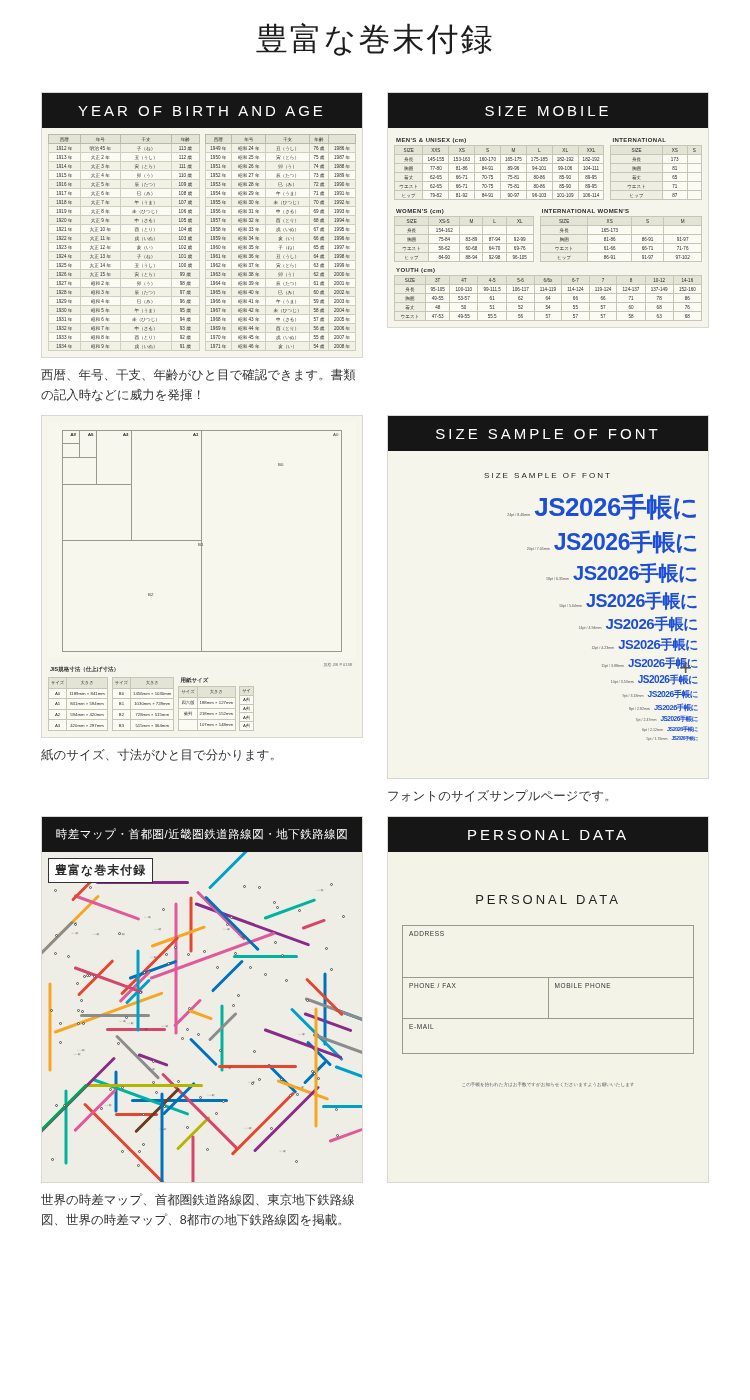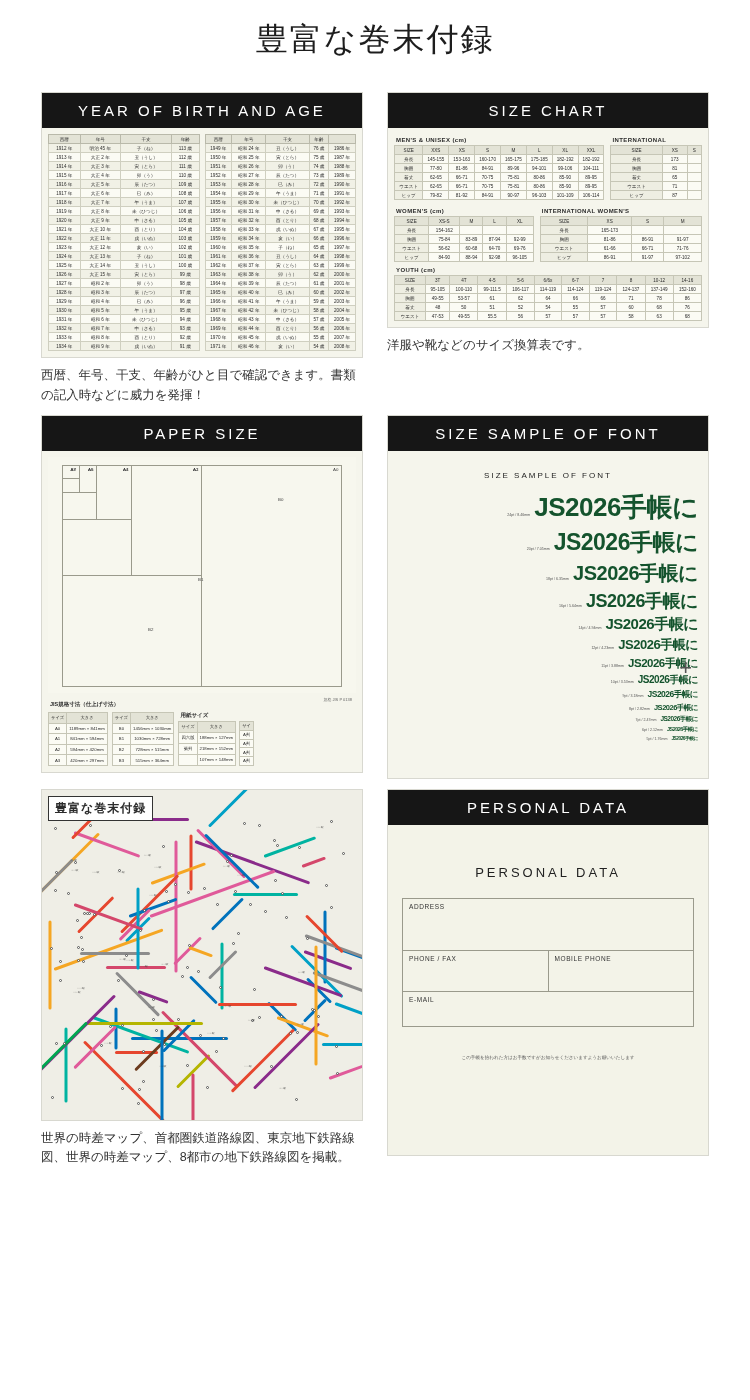--- a/index.html
+++ b/index.html
@@ -112,21 +112,21 @@
     border: 0.5px solid #c6c6b6; padding: 1.4px 2px; font-weight: 400;
     text-align: center; white-space: nowrap;
   }
   .ps-tbl th { background: #e3e3d6; }
 
   
   .fs-head { text-align: center; font-size: 8px; letter-spacing: 2px; margin: 14px 0 10px; color:#222;}
   .fs-rows { padding: 0 4px 6px 4px; }
   .fs-row { display: flex; align-items: baseline; justify-content: flex-end; margin-bottom: 2px; }
   .fs-meta { font-size: 3.6px; color: #555; text-align: right; width: 74px; line-height: 1.25; padding-right: 4px; flex: none;}
-  .fs-sample { font-weight: bold; color: #14532d; letter-spacing: -0.5px; white-space: nowrap; }
+  .fs-sample { font-weight: bold; color: #1d4ed8; letter-spacing: -0.5px; white-space: nowrap; }
   .fs-cross { position: absolute; right: 16px; top: 206px; color: #555; font-size: 22px; line-height: 1; font-weight: 300;}
 
   
   .map-area { position: relative; height: 330px; background: #efeee6; overflow: hidden; }
   .map-title {
     position: absolute; left: 6px; top: 6px; background: #ffffff; border: 1px solid #333;
     font-size: 12px; font-weight: bold; padding: 3px 6px; letter-spacing: 1px; z-index: 12;
   }
   .mline { position: absolute; height: 3px; border-radius: 2px; transform-origin: 0 50%; }
   .mstation { position: absolute; width: 3px; height: 3px; background: #fff; border: 0.6px solid #555; border-radius: 50%; }
@@ -478,21 +478,21 @@
                 </tbody>
               </table>
           </div>
         </div>
       </div>
       <div class="caption">西暦、年号、干支、年齢がひと目で確認できます。書類の記入時などに威力を発揮！</div>
     </div>
 
     <div class="cell">
       <div class="card">
-        <div class="card-header">SIZE CHART</div>
+        <div class="card-header">SIZE MOBILE</div>
         <div class="card-body">
           <div class="sc-cols">
             <div class="sc-col" style="flex:2.3">
               <div class="sc-sec-title">MEN'S &amp; UNISEX (cm)</div>
               <table class="sz-tbl" id="sz-mens">
                   <tbody>
                     <tr>
                       <th>SIZE</th>
                       <th>XXS</th>
                       <th>XS</th>
@@ -741,26 +741,24 @@
                     <td class="">57</td>
                     <td class="">58</td>
                     <td class="">63</td>
                     <td class="">68</td>
                   </tr>
                 </tbody>
               </table>
           </div>
         </div>
       </div>
-      <div class="caption">洋服や靴などのサイズ換算表です。</div>
     </div>
 
     <div class="cell">
       <div class="card">
-        <div class="card-header">PAPER SIZE</div>
         <div class="card-body">
           <div class="ps-diagram" id="ps-diagram">
               <div class="ps-rect" style="left:14px;top:8px;width:280px;height:222px;"></div>
               <div class="ps-lab" style="left:285px;top:10px;">A0</div>
               <div class="ps-rect" style="left:14px;top:8px;width:140px;height:222px;"></div>
               <div class="ps-lab" style="left:145px;top:10px;">A1</div>
               <div class="ps-rect" style="left:14px;top:8px;width:140px;height:111px;"></div>
               <div class="ps-lab" style="left:145px;top:10px;">A2</div>
               <div class="ps-rect" style="left:14px;top:8px;width:70px;height:111px;"></div>
               <div class="ps-lab" style="left:75px;top:10px;">A3</div>
@@ -871,20 +869,21 @@
                       <tr>
                         <td class="">A判</td>
                       </tr>
                     </tbody>
                   </table>
               </div>
             </div>
           </div>
         </div>
       </div>
+      <div class="caption">紙のサイズ、寸法がひと目で分かります。</div>
     </div>
 
     <div class="cell">
       <div class="card" style="position:relative">
         <div class="card-header">SIZE SAMPLE OF FONT</div>
         <div class="card-body" style="height:327px;position:relative">
           <div class="fs-head">SIZE SAMPLE OF FONT</div>
           <div class="fs-rows" id="fs-rows">
               <div class="fs-row">
                 <div class="fs-meta">24pt / 8.46mm</div>
@@ -935,24 +934,26 @@
                 <div class="fs-sample" style="font-size:5.5px">JS2026手帳に</div>
               </div>
               <div class="fs-row">
                 <div class="fs-meta">5pt / 1.76mm</div>
                 <div class="fs-sample" style="font-size:4.8px">JS2026手帳に</div>
               </div>
             </div>
           <div class="fs-cross">+</div>
         </div>
       </div>
+      <div class="caption">フォントのサイズサンプルページです。</div>
     </div>
 
     <div class="cell">
       <div class="card">
+        <div class="card-header small">時差マップ・首都圏/近畿圏鉄道路線図・地下鉄路線図</div>
         <div class="map-area" id="map-area">
           <div class="map-title">豊富な巻末付録</div>
         <div class="mline" style="left:148.2px;top:185.0px;width:37.7px;background:#0072bc;transform:rotate(45deg);"></div>
             <div class="mline" style="left:152.9px;top:50.0px;width:121.7px;background:#8a2b8a;transform:rotate(20deg);"></div>
             <div class="mline" style="left:88.5px;top:246.8px;width:97.3px;background:#0072bc;transform:rotate(0deg);"></div>
             <div class="mline" style="left:74.2px;top:216.2px;width:42.4px;background:#0072bc;transform:rotate(90deg);"></div>
             <div class="mline" style="left:57.1px;top:42.0px;width:128.3px;background:#f5a623;transform:rotate(135deg);"></div>
             <div class="mline" style="left:134.8px;top:295.6px;width:45.8px;background:#b5b500;transform:rotate(-45deg);"></div>
             <div class="mline" style="left:200.8px;top:106.6px;width:43.7px;background:#0072bc;transform:rotate(135deg);"></div>
             <div class="mline" style="left:73.5px;top:181.2px;width:61.3px;background:#8c8c8c;transform:rotate(45deg);"></div>

